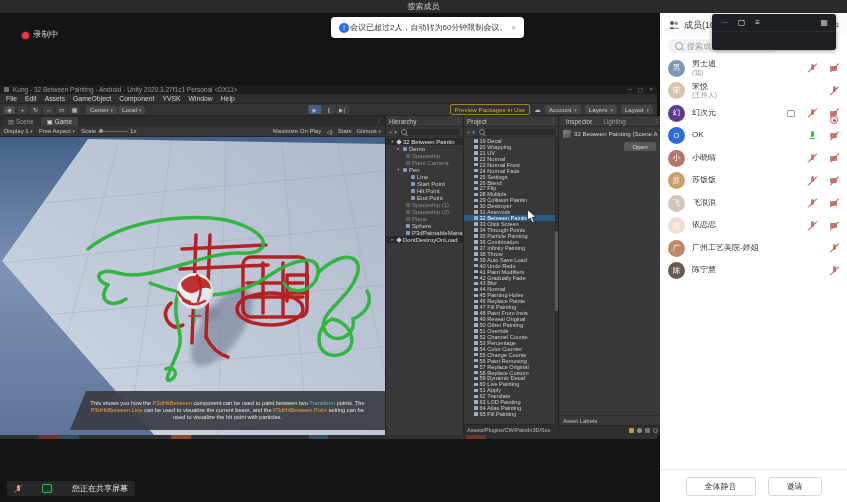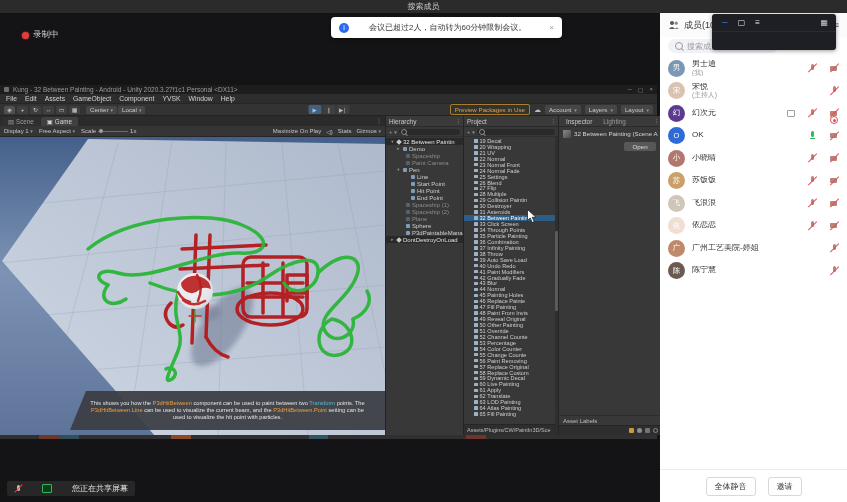--- a/index.html
+++ b/index.html
@@ -7,21 +7,21 @@
        font-family:"Liberation Sans","DejaVu Sans",sans-serif;-webkit-font-smoothing:antialiased}
   
   .titlebar{position:absolute;top:0;left:0;right:0;height:13px;background:#2b2b2c;
             display:flex;align-items:center;justify-content:center;font-size:8px;color:#c9c9cd;z-index:5}
   .win-controls{position:absolute;right:6px;top:0;height:13px;display:flex;gap:9px;align-items:center;
                 color:#b2b2b6;font-size:7px}
   .rec{position:absolute;left:22px;top:29px;display:flex;align-items:center;gap:4px;
        font-size:8.5px;color:#cfcfcf;z-index:4}
   .rec-dot{width:7px;height:7px;border-radius:50%;background:#e23c3c;box-shadow:0 0 2px #e23c3c}
   .toast{position:absolute;left:331px;top:17px;height:21px;background:#fff;border-radius:4px;
-         box-shadow:0 1px 4px rgba(0,0,0,.4);display:flex;align-items:center;gap:20px;padding:0 8px;
+         box-shadow:0 1px 4px rgba(0,0,0,.4);display:flex;align-items:center;gap:1px;padding:0 8px;
          font-size:8px;color:#3a3a3a;white-space:nowrap;z-index:20}
   .info-i{width:10px;height:10px;border-radius:50%;background:#2b6bf0;color:#fff;font-size:7px;
           display:flex;align-items:center;justify-content:center;flex:none}
   .toast-close{color:#999;font-size:8px;margin-left:3px}
   .sharebar{position:absolute;left:7px;top:481px;height:15px;background:#272727;border-radius:2px;
             display:flex;align-items:center;gap:20px;padding:0 7px;font-size:8px;color:#e4e4e4;z-index:6}
   .sb-mic{position:relative;width:8px;height:10px;flex:none}
   .sb-mic::before{content:"";position:absolute;left:2.5px;top:1px;width:3px;height:6px;border-radius:1.5px;background:#b9bec6}
   .sb-mic::after{content:"";position:absolute;left:3.8px;top:-0.5px;width:1.3px;height:11px;background:#e04b46;transform:rotate(45deg)}
   .sb-share{width:8px;height:7px;border:1px solid #35b558;border-radius:1px;background:#103d1f;flex:none}
@@ -144,21 +144,21 @@
   .sic.mic-muted::after{content:"";position:absolute;left:4.6px;top:-0.5px;width:1.3px;height:12px;background:#e0524d;transform:rotate(45deg)}
   .sic.mic-on::before{content:"";position:absolute;left:3.5px;top:1px;width:3px;height:6px;border-radius:1.5px;background:#35b558}
   .sic.mic-on::after{content:"";position:absolute;left:2.5px;top:7.5px;width:5px;height:1px;background:#35b558}
   .sic.cam-off::before{content:"";position:absolute;left:1px;top:3px;width:6.5px;height:5px;border-radius:1px;background:#b8827e}
   .sic.cam-off::after{content:"";position:absolute;left:4.6px;top:-0.5px;width:1.3px;height:12px;background:#e0524d;transform:rotate(45deg)}
   .sic.rec::before{content:"";position:absolute;left:1px;top:1.5px;width:6px;height:6px;border:1.5px solid #e0524d;border-radius:50%}
   .sic.rec::after{content:"";position:absolute;left:4px;top:4.5px;width:3px;height:3px;background:#e0524d;border-radius:50%}
   .sic.dev::before{content:"";position:absolute;left:1.5px;top:2.5px;width:6px;height:5px;border:1px solid #9aa0a8;border-radius:1px}
   .sb-foot{border-top:1px solid #ebebec;height:32px;display:flex;align-items:center;justify-content:center;
            gap:12px;flex:none}
-  .sbtn{border:1px solid #d8d8da;border-radius:3px;background:#fff;font-size:8px;color:#333;padding:3px 8px}
+  .sbtn{border:1px solid #d8d8da;border-radius:3px;background:#fff;font-size:8px;color:#333;padding:3px 18px}
   
   .float{position:absolute;left:52px;top:1px;width:124px;height:36px;background:#1d1f25;border-radius:3px;
          z-index:30;color:#e6e6e6;box-shadow:0 1px 4px rgba(0,0,0,.4)}
   .frow1{height:17px;display:flex;align-items:center;gap:10px;padding:0 10px;position:relative;
          border-bottom:1px solid #2a2c33;font-size:8px}
   .fmin{color:#4f7df8;font-weight:bold}
   .fright{position:absolute;right:8px;color:#cfcfcf}
   .frow2{height:18px;display:flex;align-items:center;gap:4px;padding:0 8px;font-size:7.5px;color:#d8d8d8;position:relative}
   .fmic{width:5px;height:9px;position:relative;flex:none}
   .fmic::before{content:"";position:absolute;left:1px;top:1px;width:3px;height:6px;border-radius:1.5px;background:#ddd}

